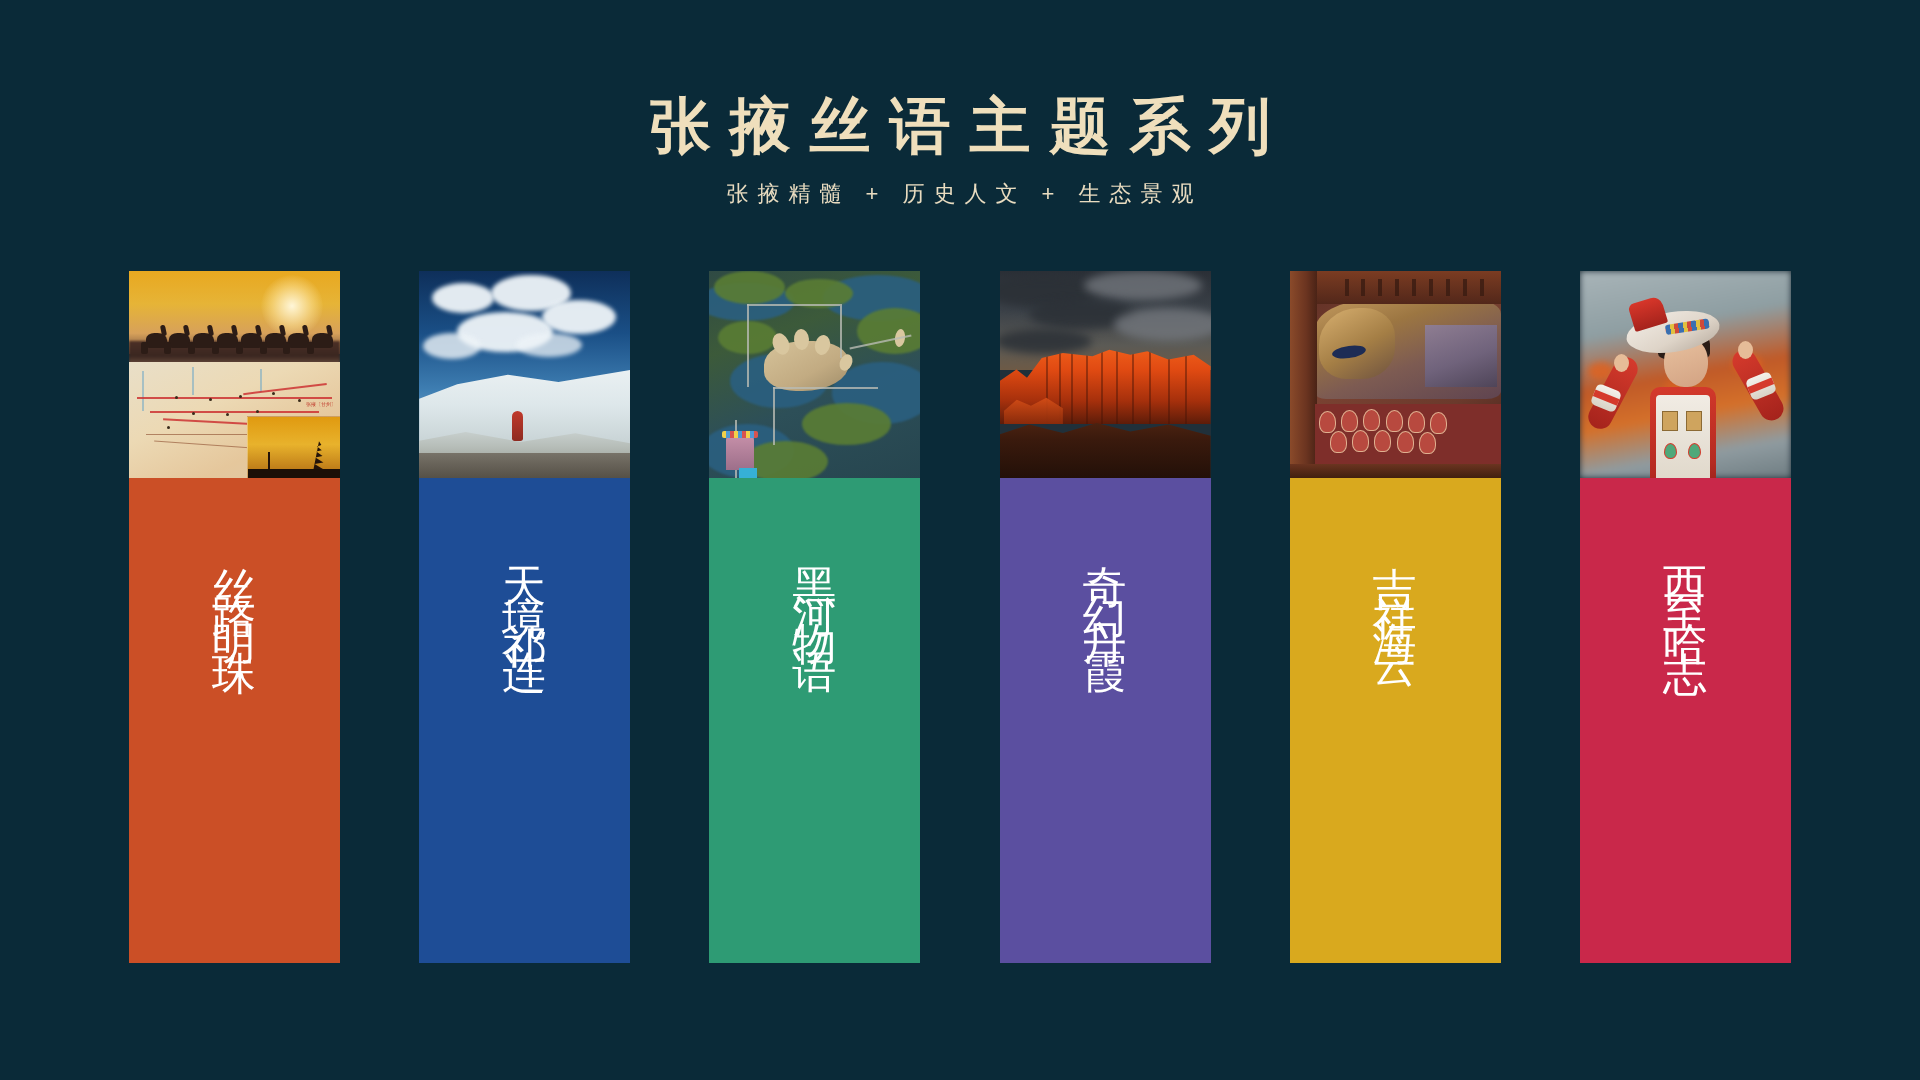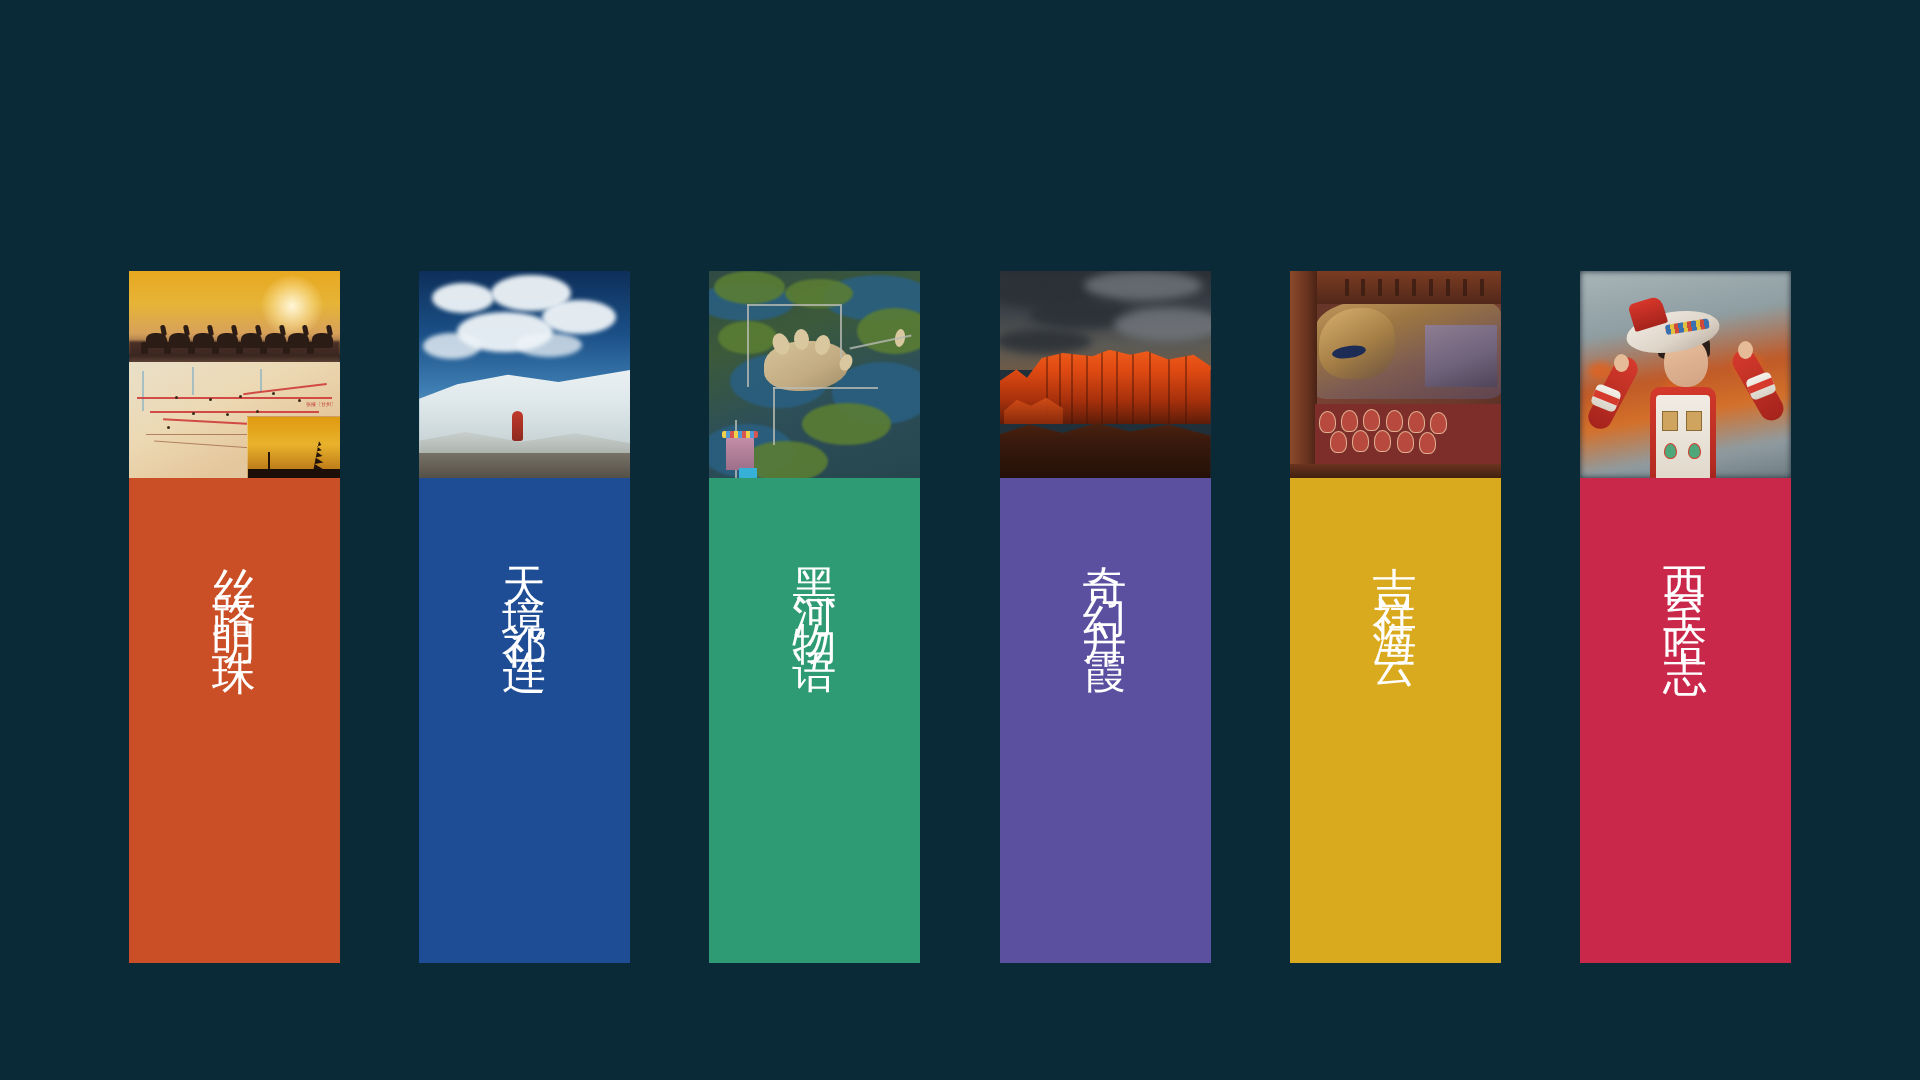--- a/index.html
+++ b/index.html
@@ -202,20 +202,22 @@
     background:linear-gradient(180deg,#d53a2c 0%,#a5231c 100%); border-radius:12px; }
   .s6-cuff { position:absolute; width:26px; height:22px;
     background:linear-gradient(180deg,#f4f1ea 0%,#d8d2c6 100%); border-radius:5px; }
   .s6-cuff .band { position:absolute; left:0; right:0; top:7px; height:7px; background:#d53a2c; }
   .s6-hand { position:absolute; width:15px; height:18px; background:#e6bc98; border-radius:50%; }
 </style>
 </head>
 <body style="background: rgb(10, 42, 56);">
 
 <div class="header">
+  <div class="title" style="color: rgb(239, 223, 188);">张掖丝语主题系列</div>
+  <div class="subtitle" style="color: rgb(233, 220, 192);">张掖精髓 + 历史人文 + 生态景观</div>
 </div>
 
 <div class="cards">
 
   <div class="card">
     <div class="card-photo">
       <div class="scene">
         <div class="s1-sky"></div>
         <div class="s1-glow"></div>
         <div class="s1-ridge"></div>

